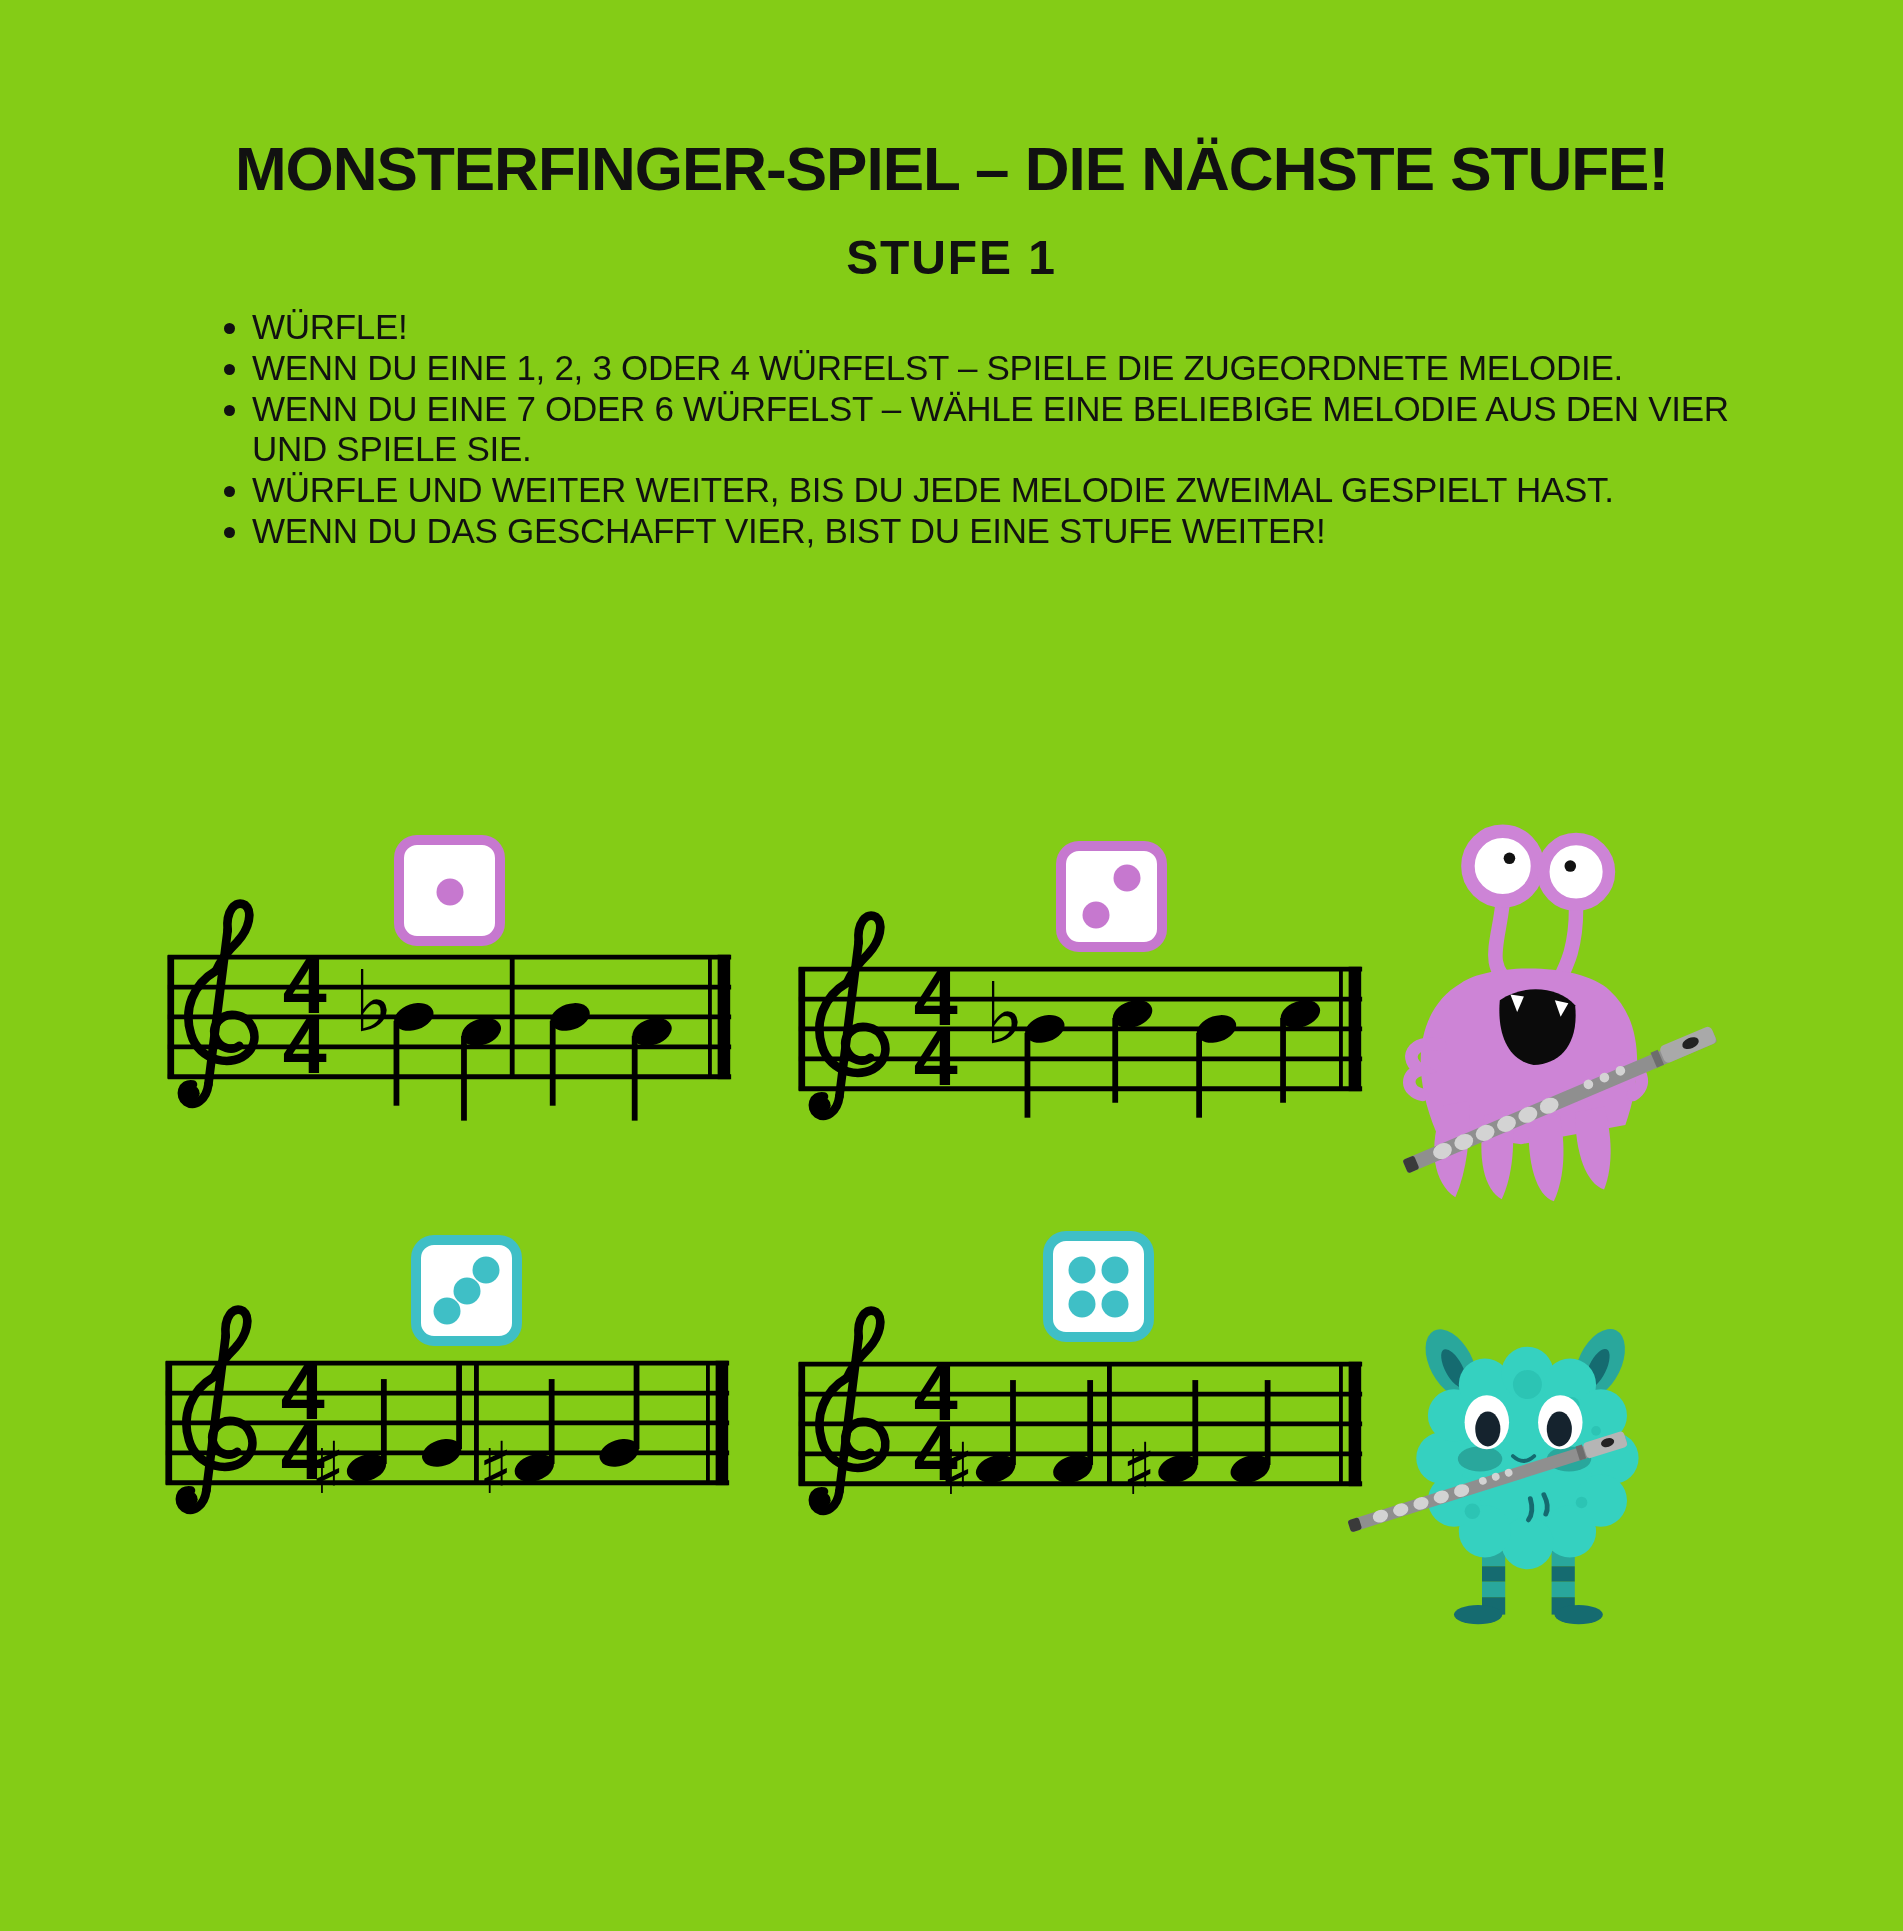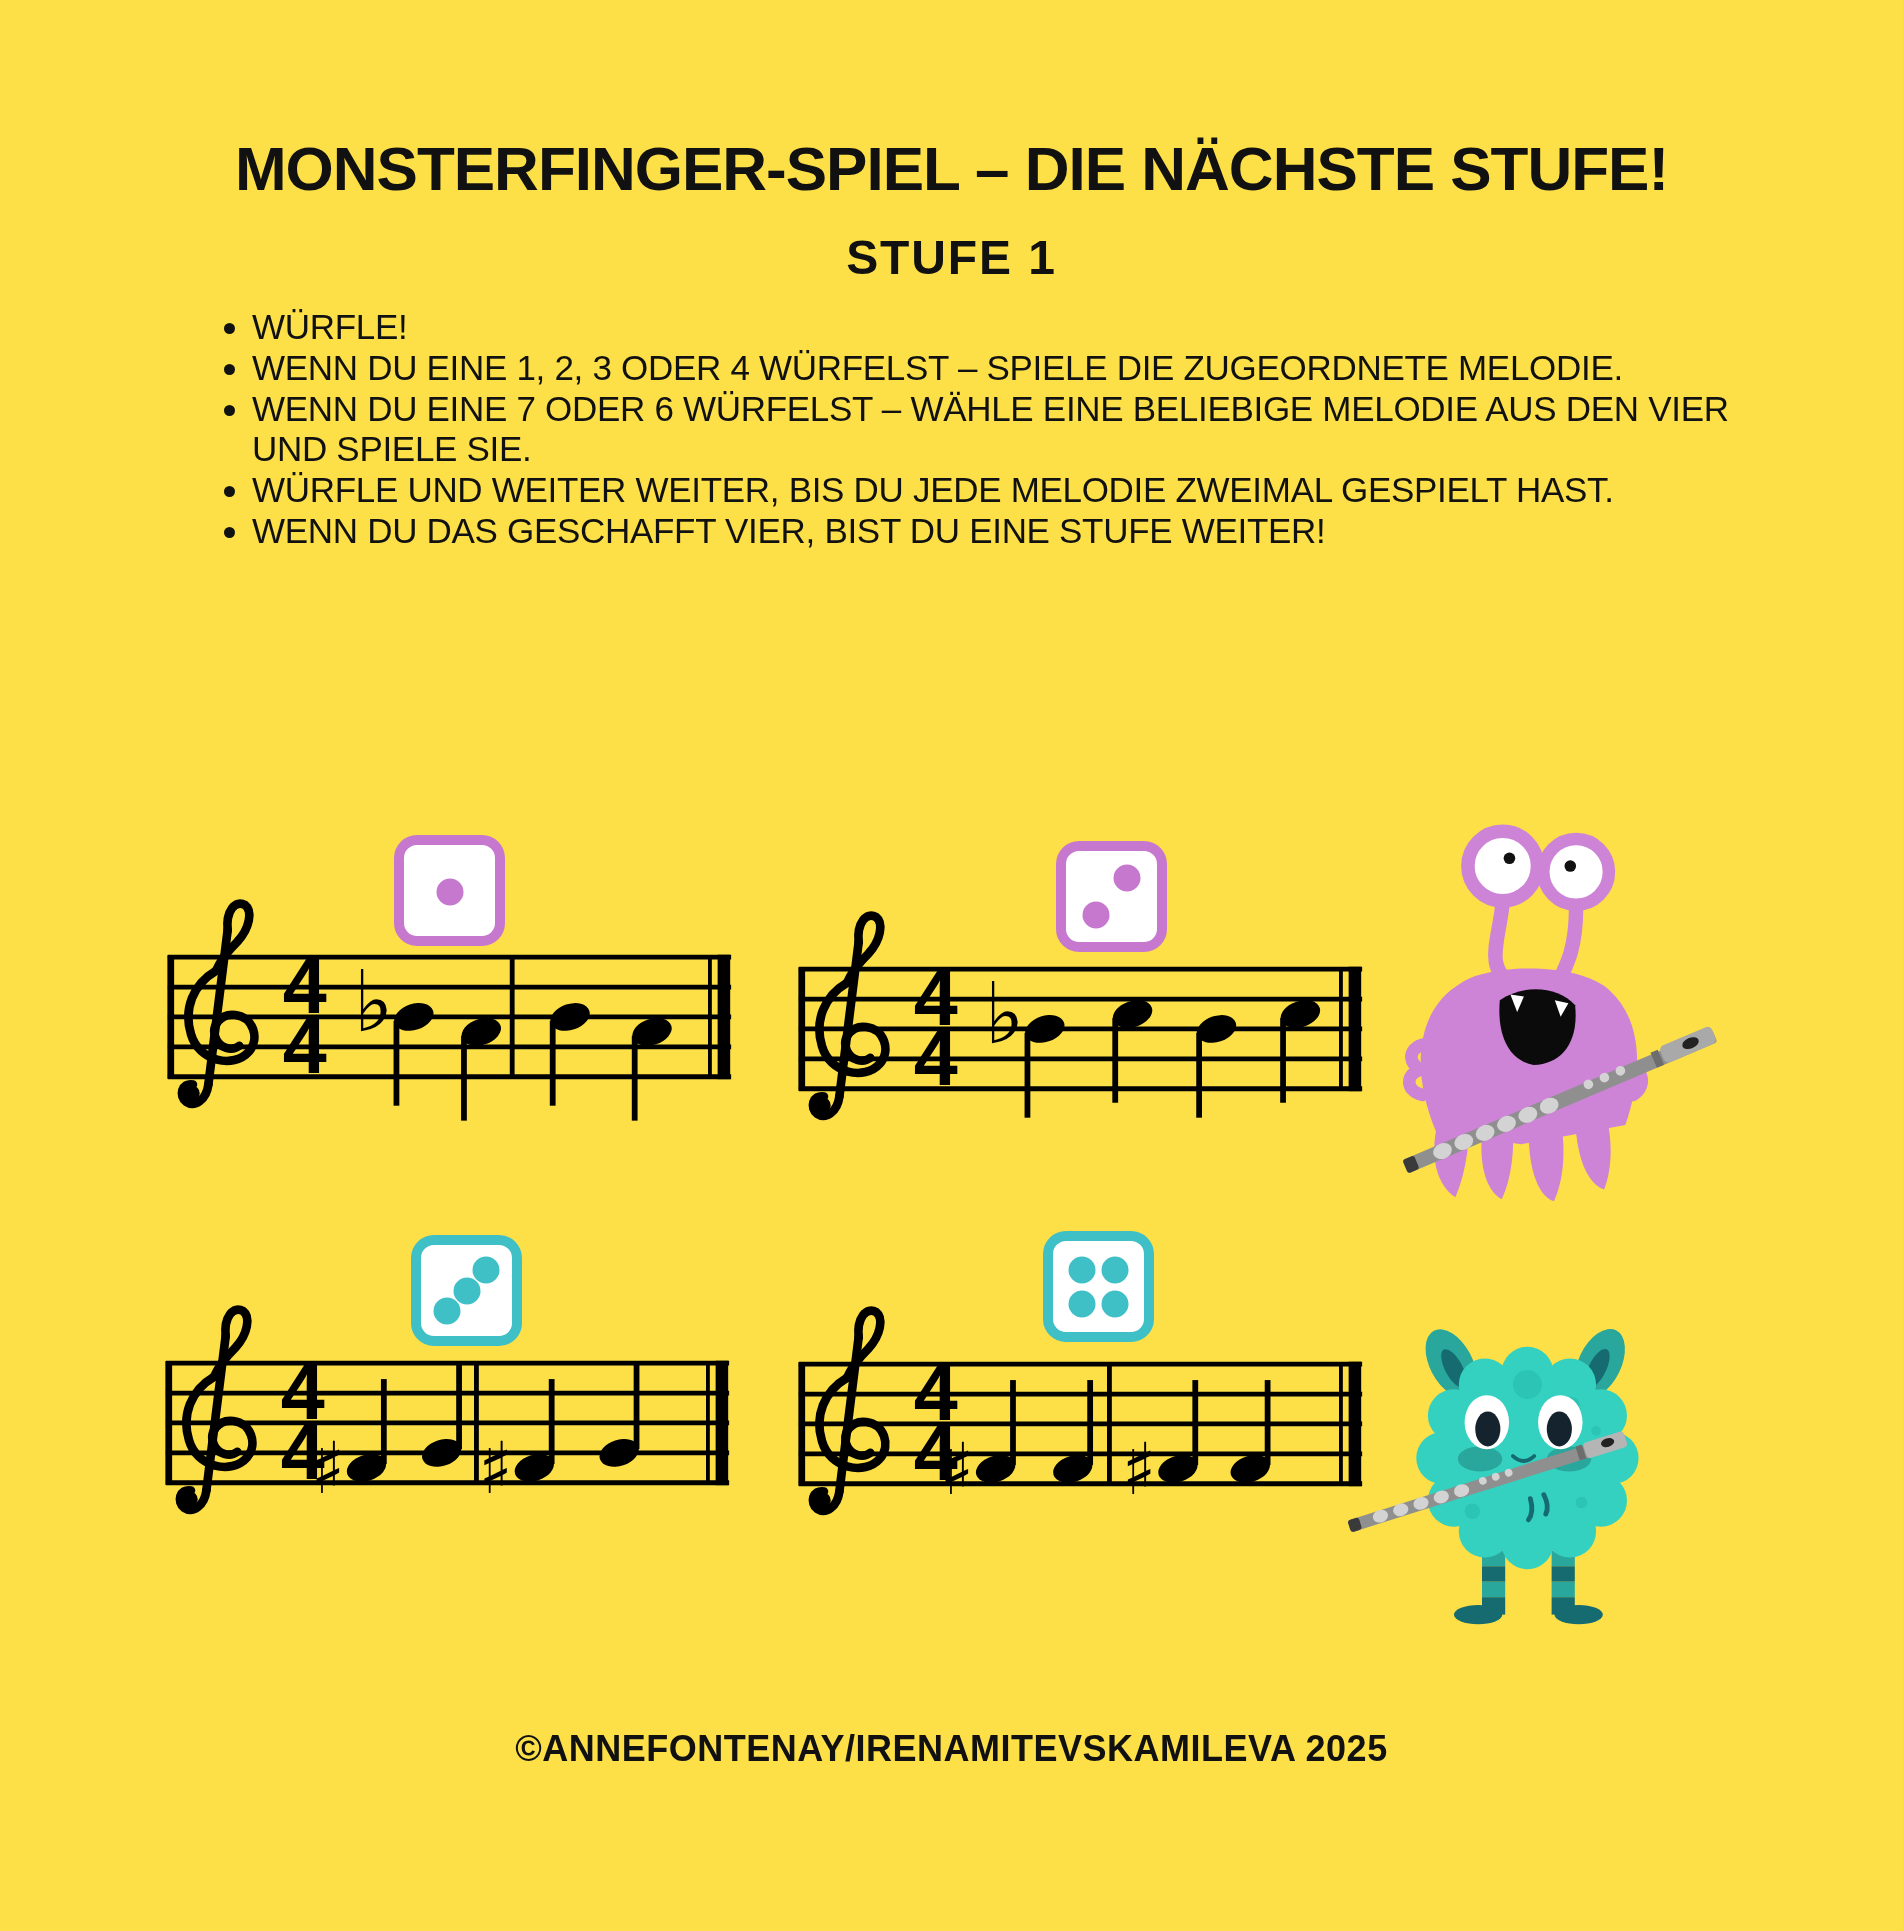--- a/index.html
+++ b/index.html
@@ -1,17 +1,17 @@
 <!DOCTYPE html>
 <html><head>
 <meta charset="utf-8">
 <style>
   html,body{margin:0;padding:0;background:#e8e8e8;}
   .page{
-    position:relative;width:1903px;height:1931px;background:#fde047;
+    position:relative;width:1903px;height:1931px;background:#84cc16;
     font-family:"Liberation Sans",sans-serif;overflow:hidden;margin:0 auto;
   }
   .title{
     position:absolute;top:133px;left:0;width:100%;text-align:center;
     font-size:62px;font-weight:800;letter-spacing:-1px;color:#111;white-space:nowrap;
   }
   .subtitle{
     position:absolute;top:230px;left:0;width:100%;text-align:center;
     font-size:48px;font-weight:700;letter-spacing:1.9px;color:#111;
   }
@@ -307,15 +307,14 @@
           <circle cx="166" cy="171" r="4"></circle>
           <circle cx="180" cy="171" r="4"></circle>
       </g>
     </g>
     <g>
       <path d="M200,192 q4,14 -2,22" stroke="var(--teal-dark)" stroke-width="5" fill="none" stroke-linecap="round"></path>
       <path d="M214,188 q6,12 2,20" stroke="var(--teal-dark)" stroke-width="5" fill="none" stroke-linecap="round"></path>
     </g>
   </svg>
 
-  <div class="footer">©ANNEFONTENAY/IRENAMITEVSKAMILEVA 2025</div>
 </div>
 
 
 </body></html>

